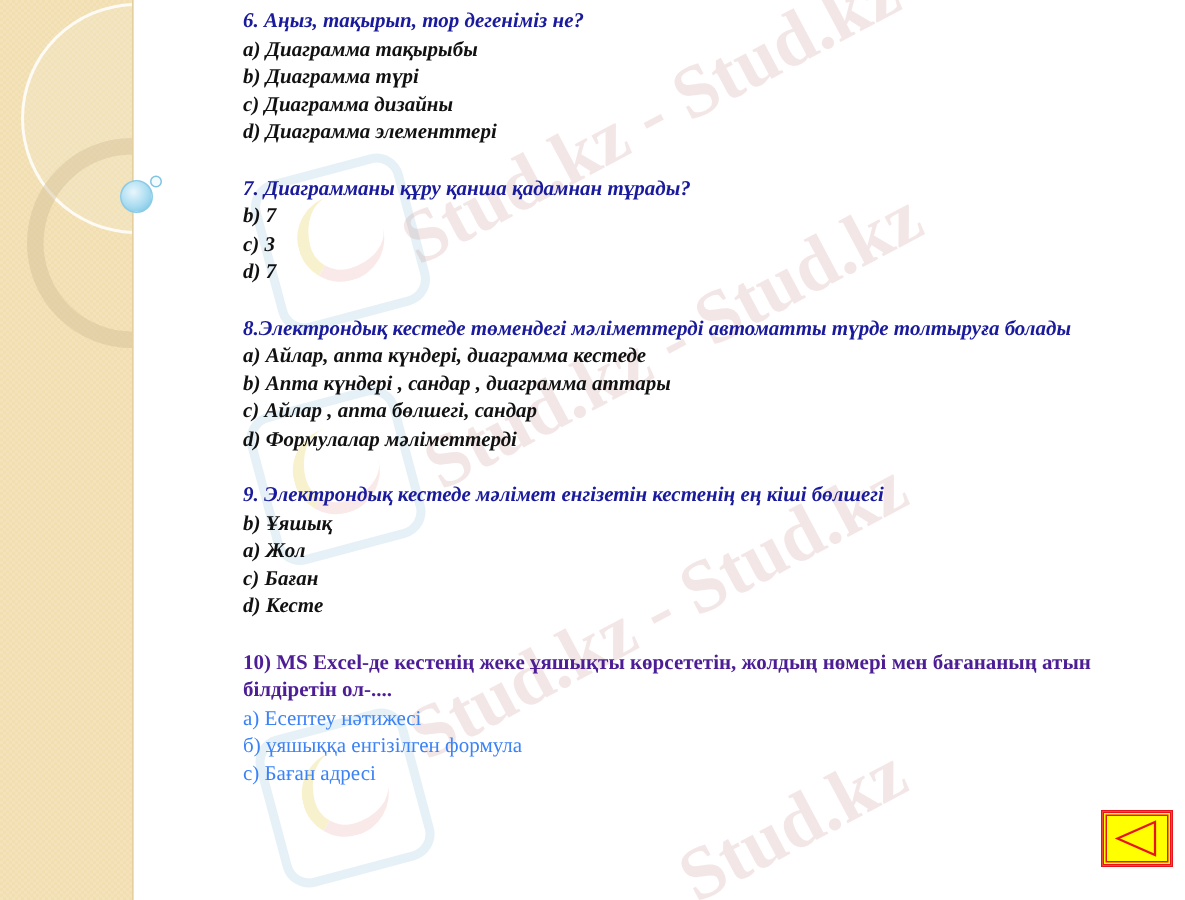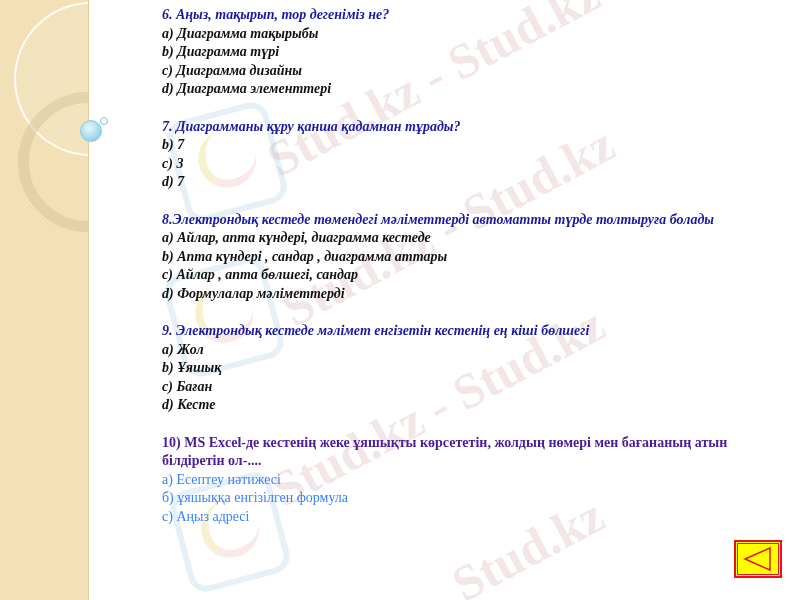--- a/index.html
+++ b/index.html
@@ -108,30 +108,30 @@
   <div class="gap"></div>
 
   <div class="line q">8.Электрондық кестеде төмендегі мәліметтерді автоматты түрде толтыруға болады</div>
   <div class="line opt">a) Айлар, апта күндері, диаграмма кестеде</div>
   <div class="line opt">b) Апта күндері , сандар , диаграмма аттары</div>
   <div class="line opt">c) Айлар , апта бөлшегі, сандар</div>
   <div class="line opt">d) Формулалар мәліметтерді</div>
   <div class="gap"></div>
 
   <div class="line q">9. Электрондық кестеде мәлімет енгізетін кестенің ең кіші бөлшегі</div>
+  <div class="line opt">b) Ұяшық</div>
   <div class="line opt">a) Жол</div>
-  <div class="line opt">b) Ұяшық</div>
   <div class="line opt">c) Баған</div>
   <div class="line opt">d) Кесте</div>
   <div class="gap"></div>
 
   <div class="line q10">10) MS Excel-де кестенің жеке ұяшықты көрсететін, жолдың нөмері мен бағананың атын</div>
   <div class="line q10">білдіретін ол-....</div>
   <div class="line opt10">а) Есептеу нәтижесі</div>
   <div class="line opt10">б) ұяшыққа енгізілген формула</div>
-  <div class="line opt10">с) Аңыз адресі</div>
+  <div class="line opt10">с) Баған адресі</div>
 </div>
 
 <div class="back-button">
   <svg width="40" height="30" viewBox="0 0 40 30">
     <polygon points="7,15 32,4 32,26" fill="none" stroke="#e8141c" stroke-width="1.5"></polygon>
   </svg>
 </div>
 
 </body></html>

